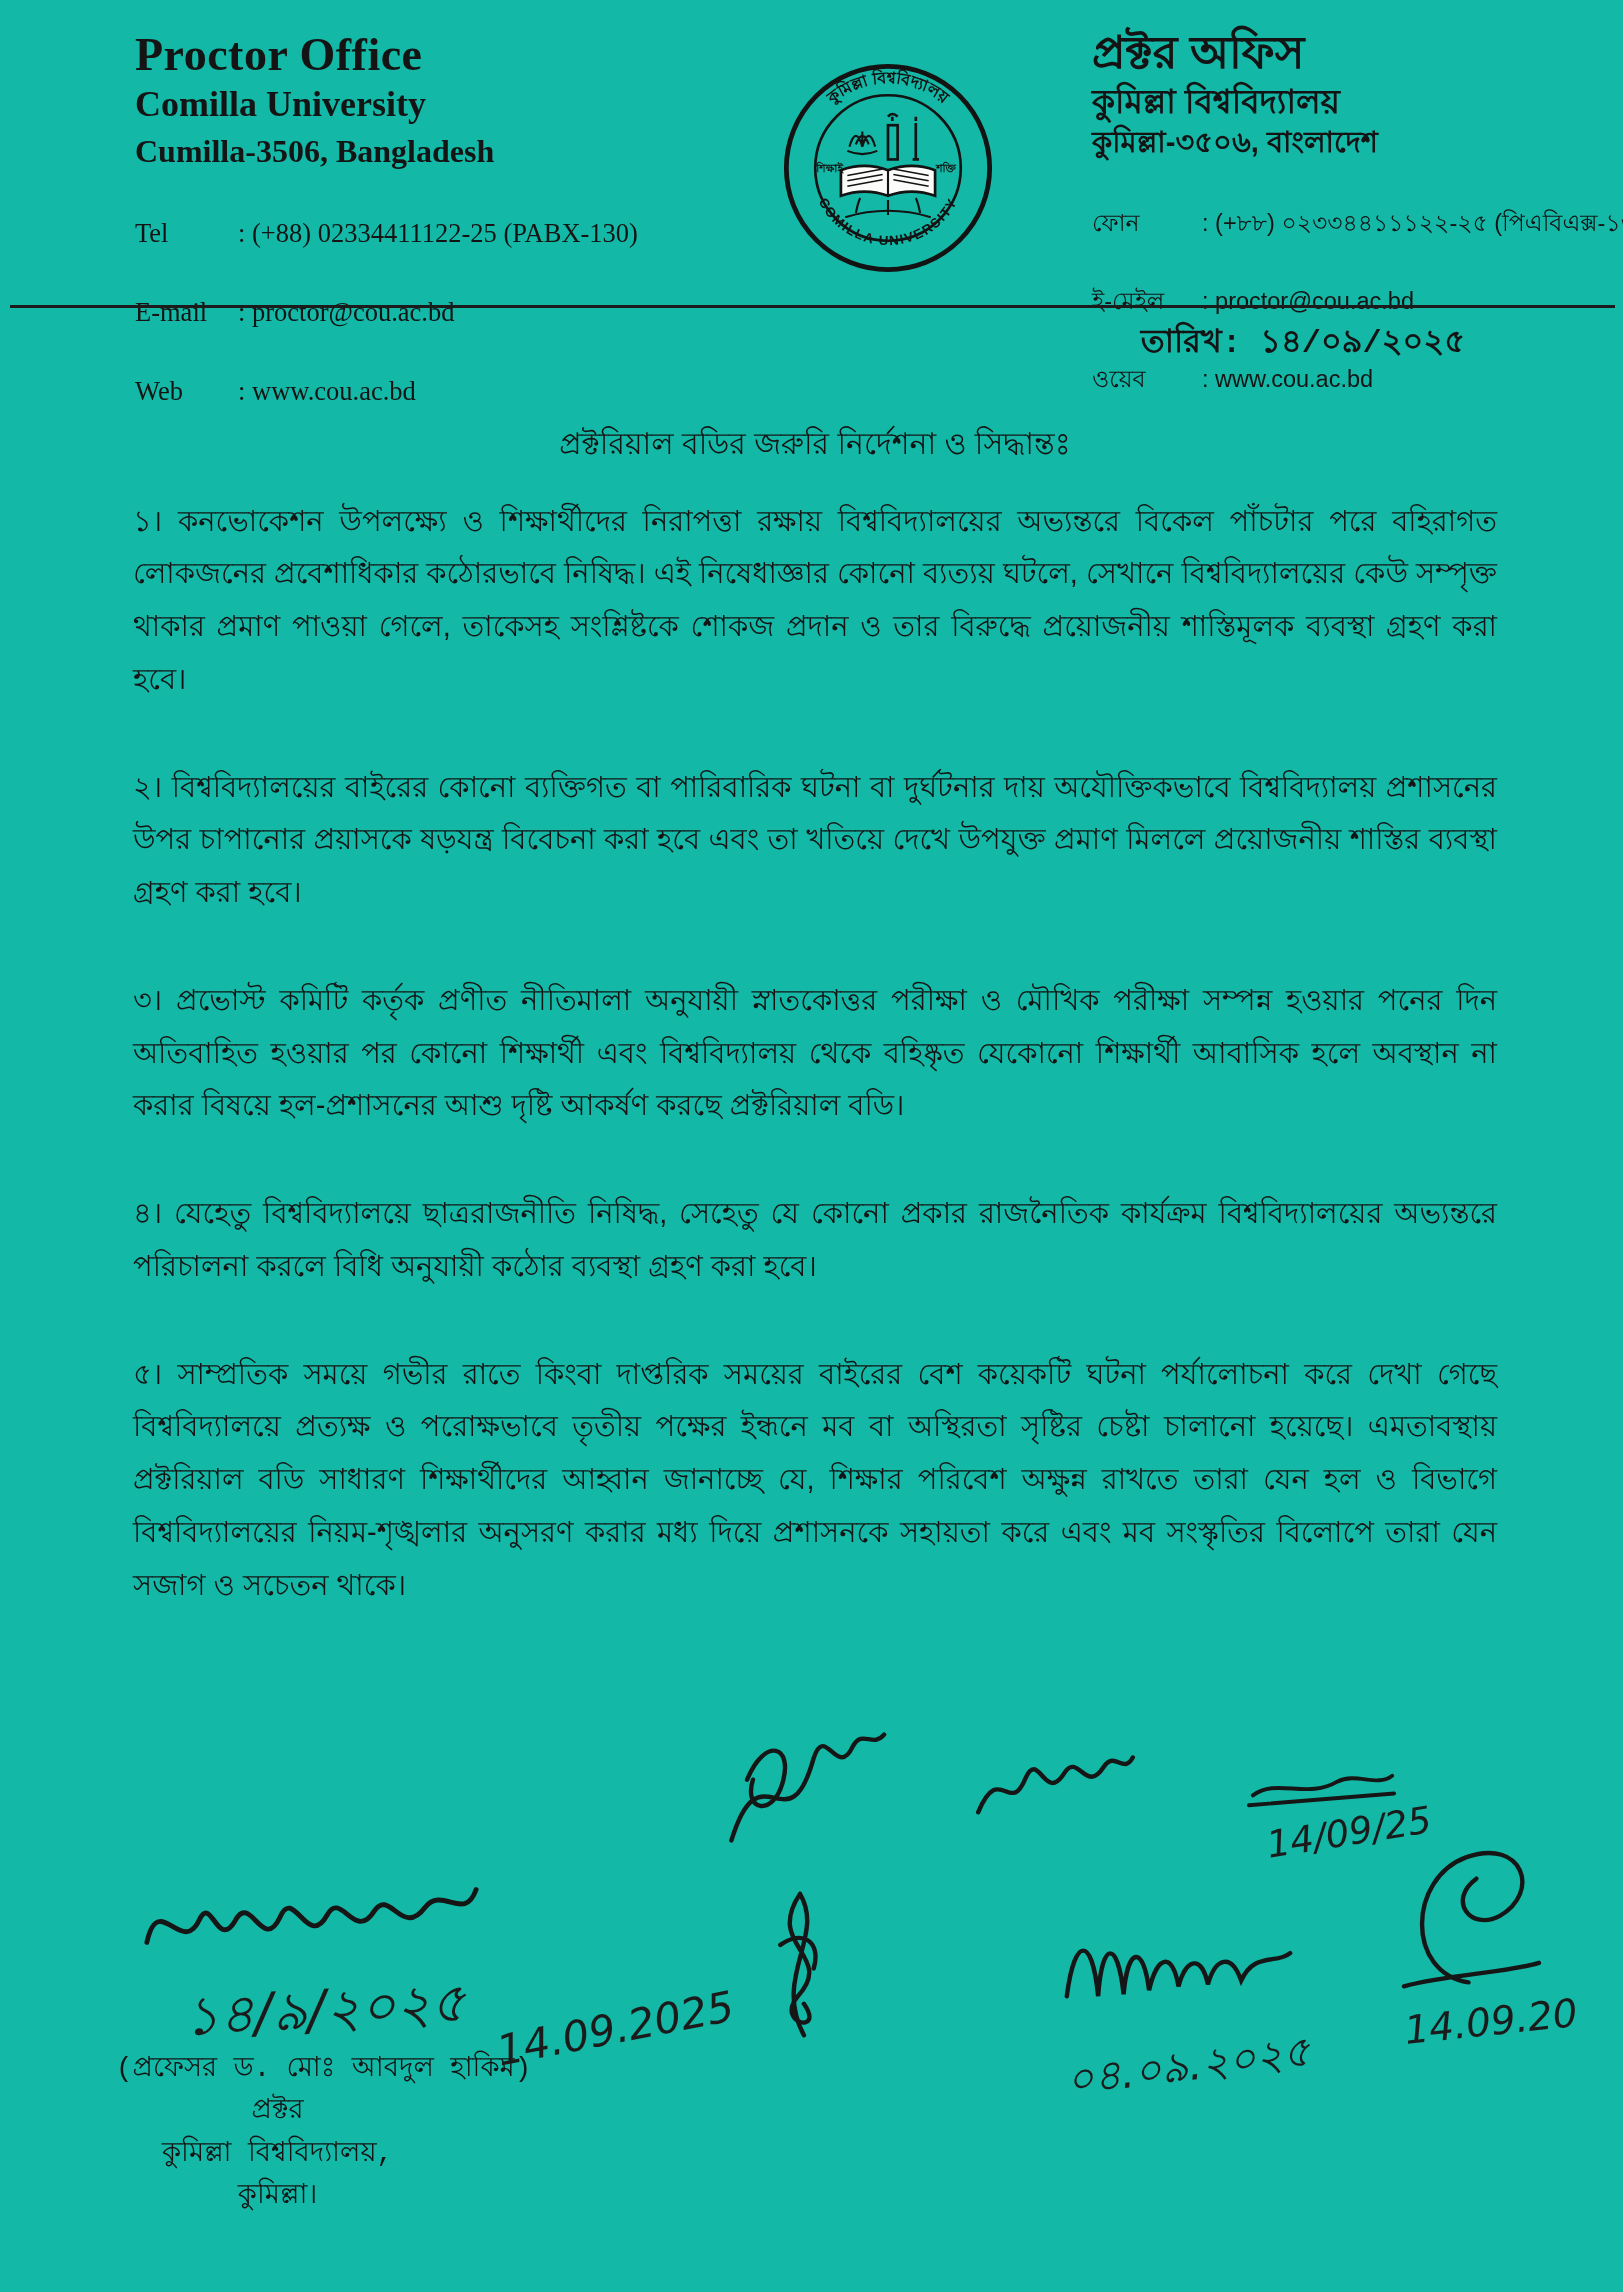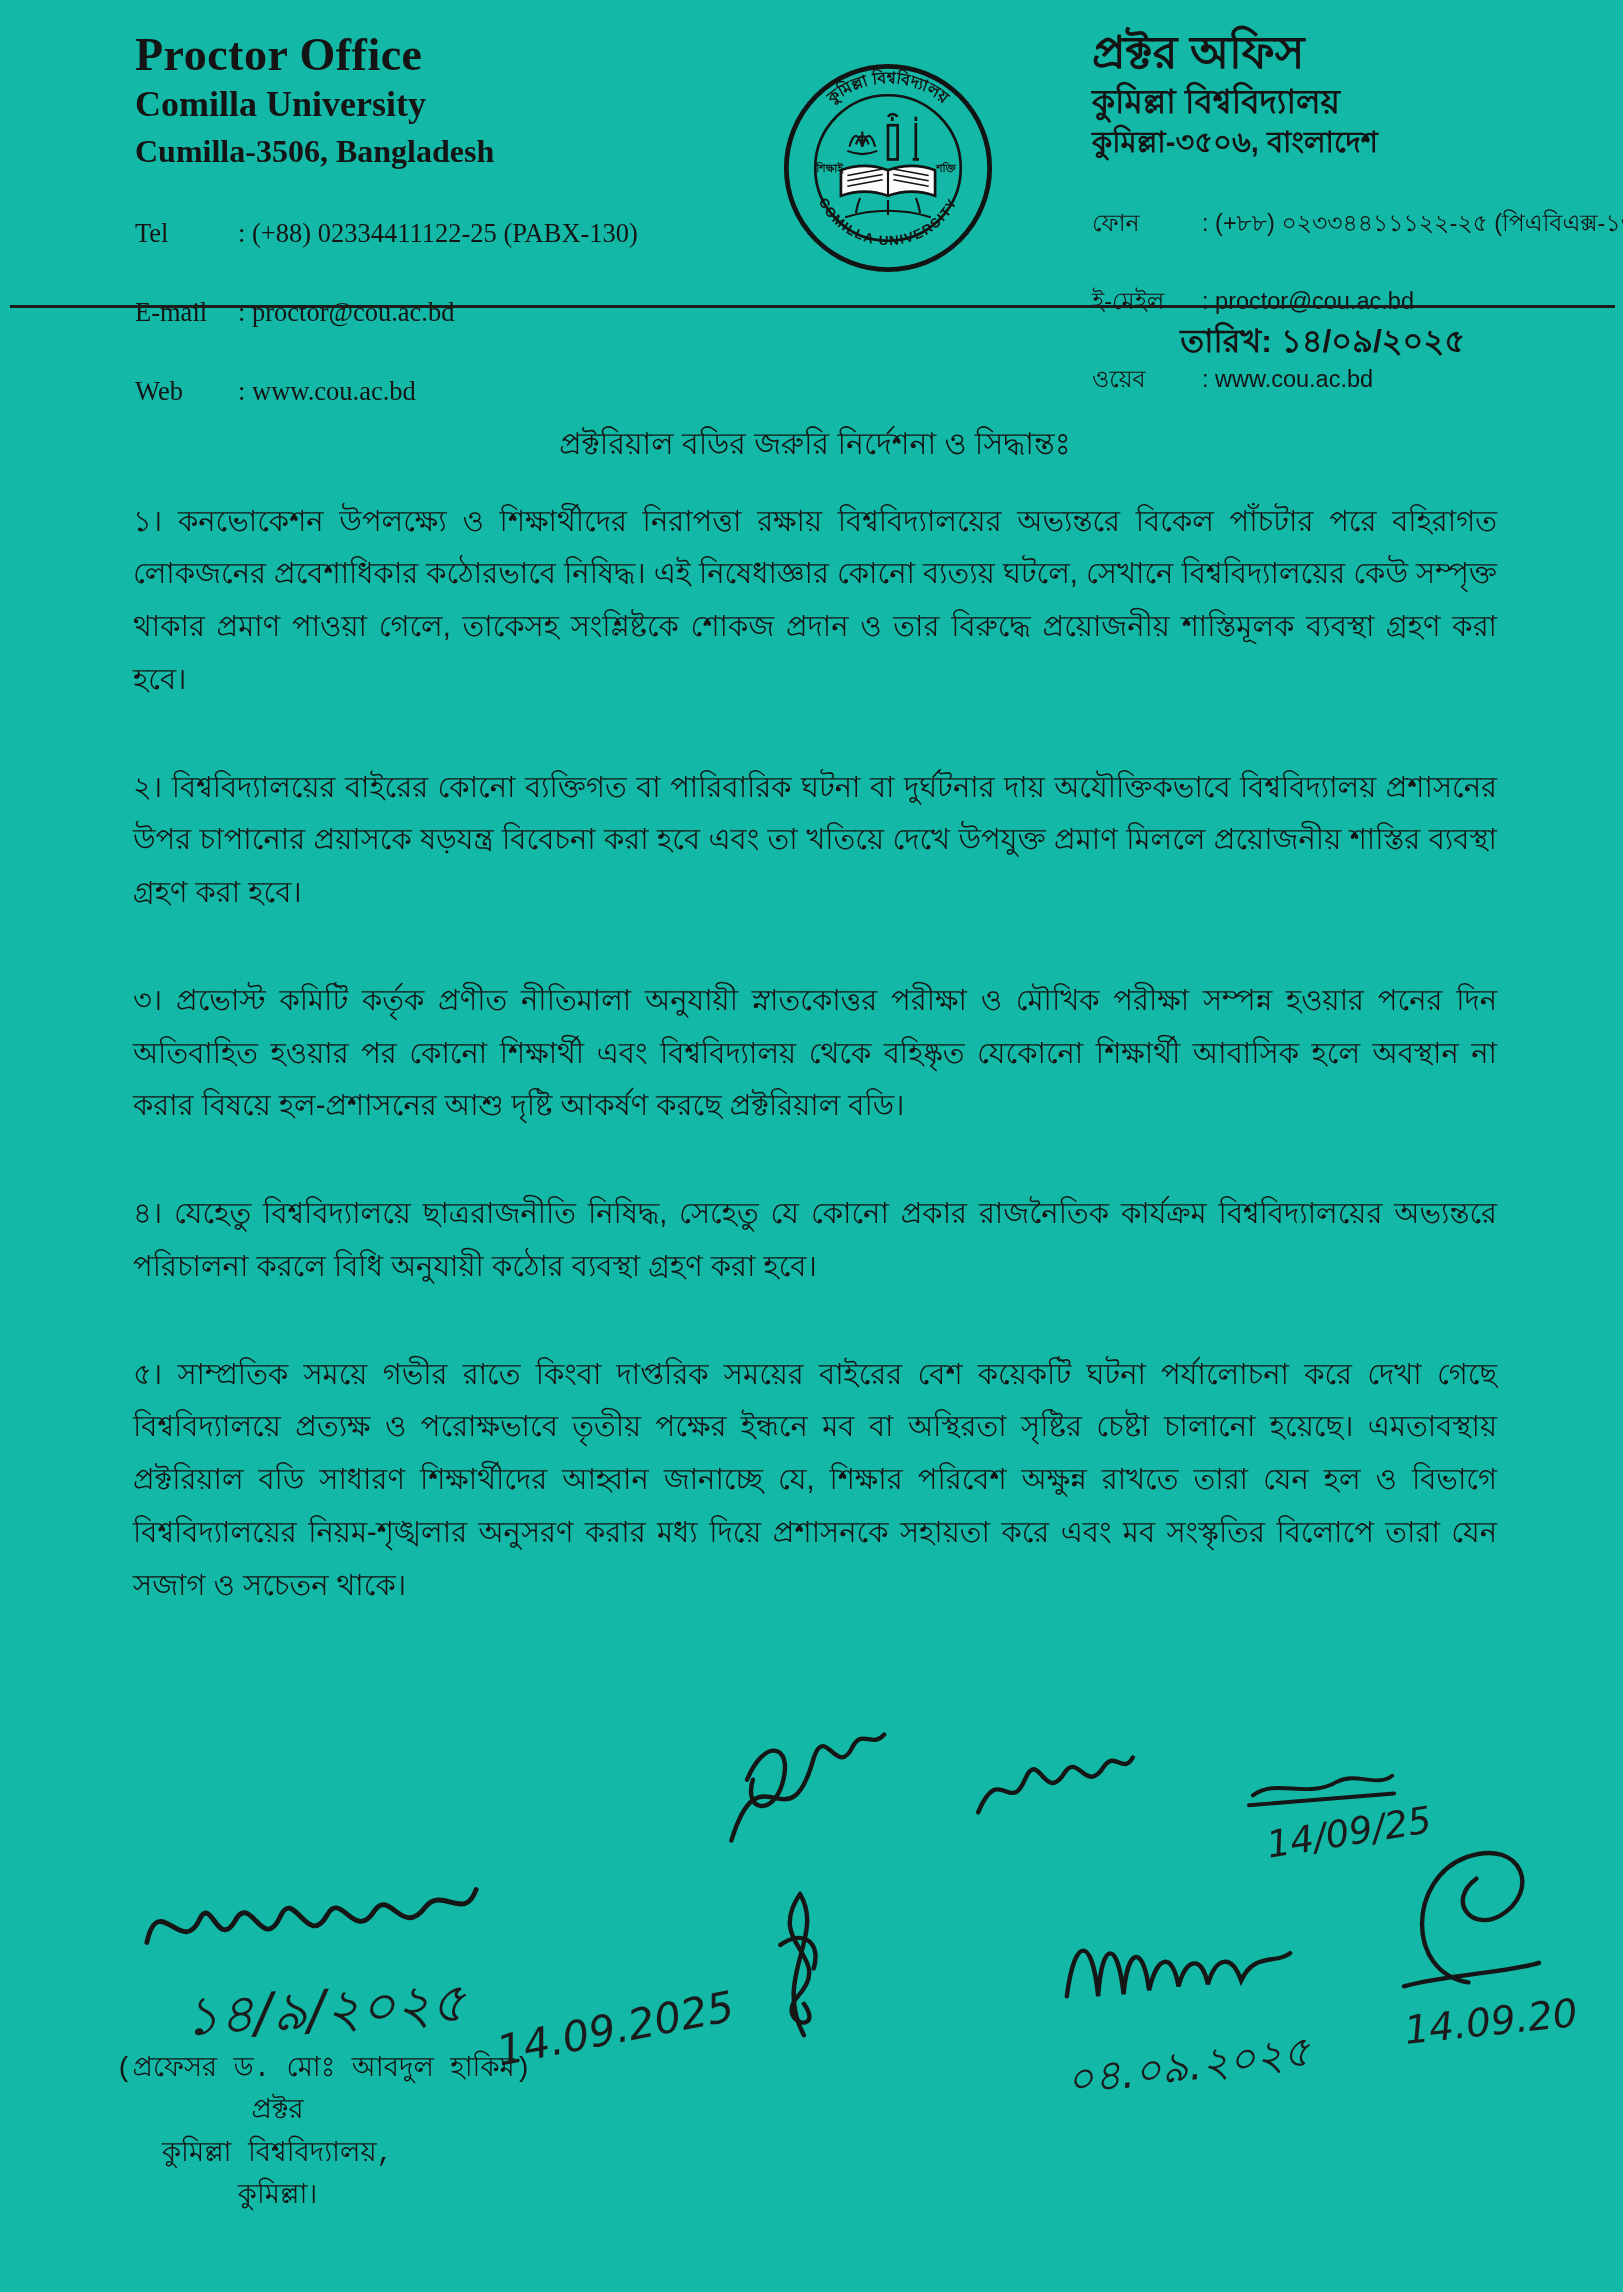--- a/index.html
+++ b/index.html
@@ -28,21 +28,21 @@
   .lh-right{position:absolute;left:1092px;top:25.5px;width:549px;font-family:"Liberation Sans",sans-serif;}
   .lh-office-bn{font-size:45px;font-weight:bold;line-height:1.2;}
   .lh-univ-bn{font-size:33px;font-weight:bold;line-height:1.35;}
   .lh-addr-bn{font-size:29px;font-weight:bold;line-height:1.3;}
   .contact-table-bn{margin-top:9.8px;font-size:23.5px;line-height:1.45;}
   .contact-table-bn .lbl{width:110px;flex:0 0 auto;}
 
   .rule{position:absolute;left:9.8px;top:305px;width:1605px;height:2.9px;background:#1c1c1c;}
 
   .date-line{position:absolute;right:178px;top:316px;font-size:32px;font-weight:bold;
-    font-family:Liberation Sans, sans-serif;}
+    font-family:Liberation Mono, monospace;}
 
   
   .content{position:absolute;left:133px;top:420px;width:1364px;
     font-family:"Liberation Sans",sans-serif;}
   .letter-title{text-align:center;font-size:30px;font-weight:normal;margin:0 0 23.5px 0;}
   .para{font-size:29px;line-height:1.82;text-align:justify;margin:0 0 55px 0;}
 
   
   .sig-zone{position:absolute;left:0;top:1656px;width:1623px;height:636px;}
   .sig{position:absolute;}

